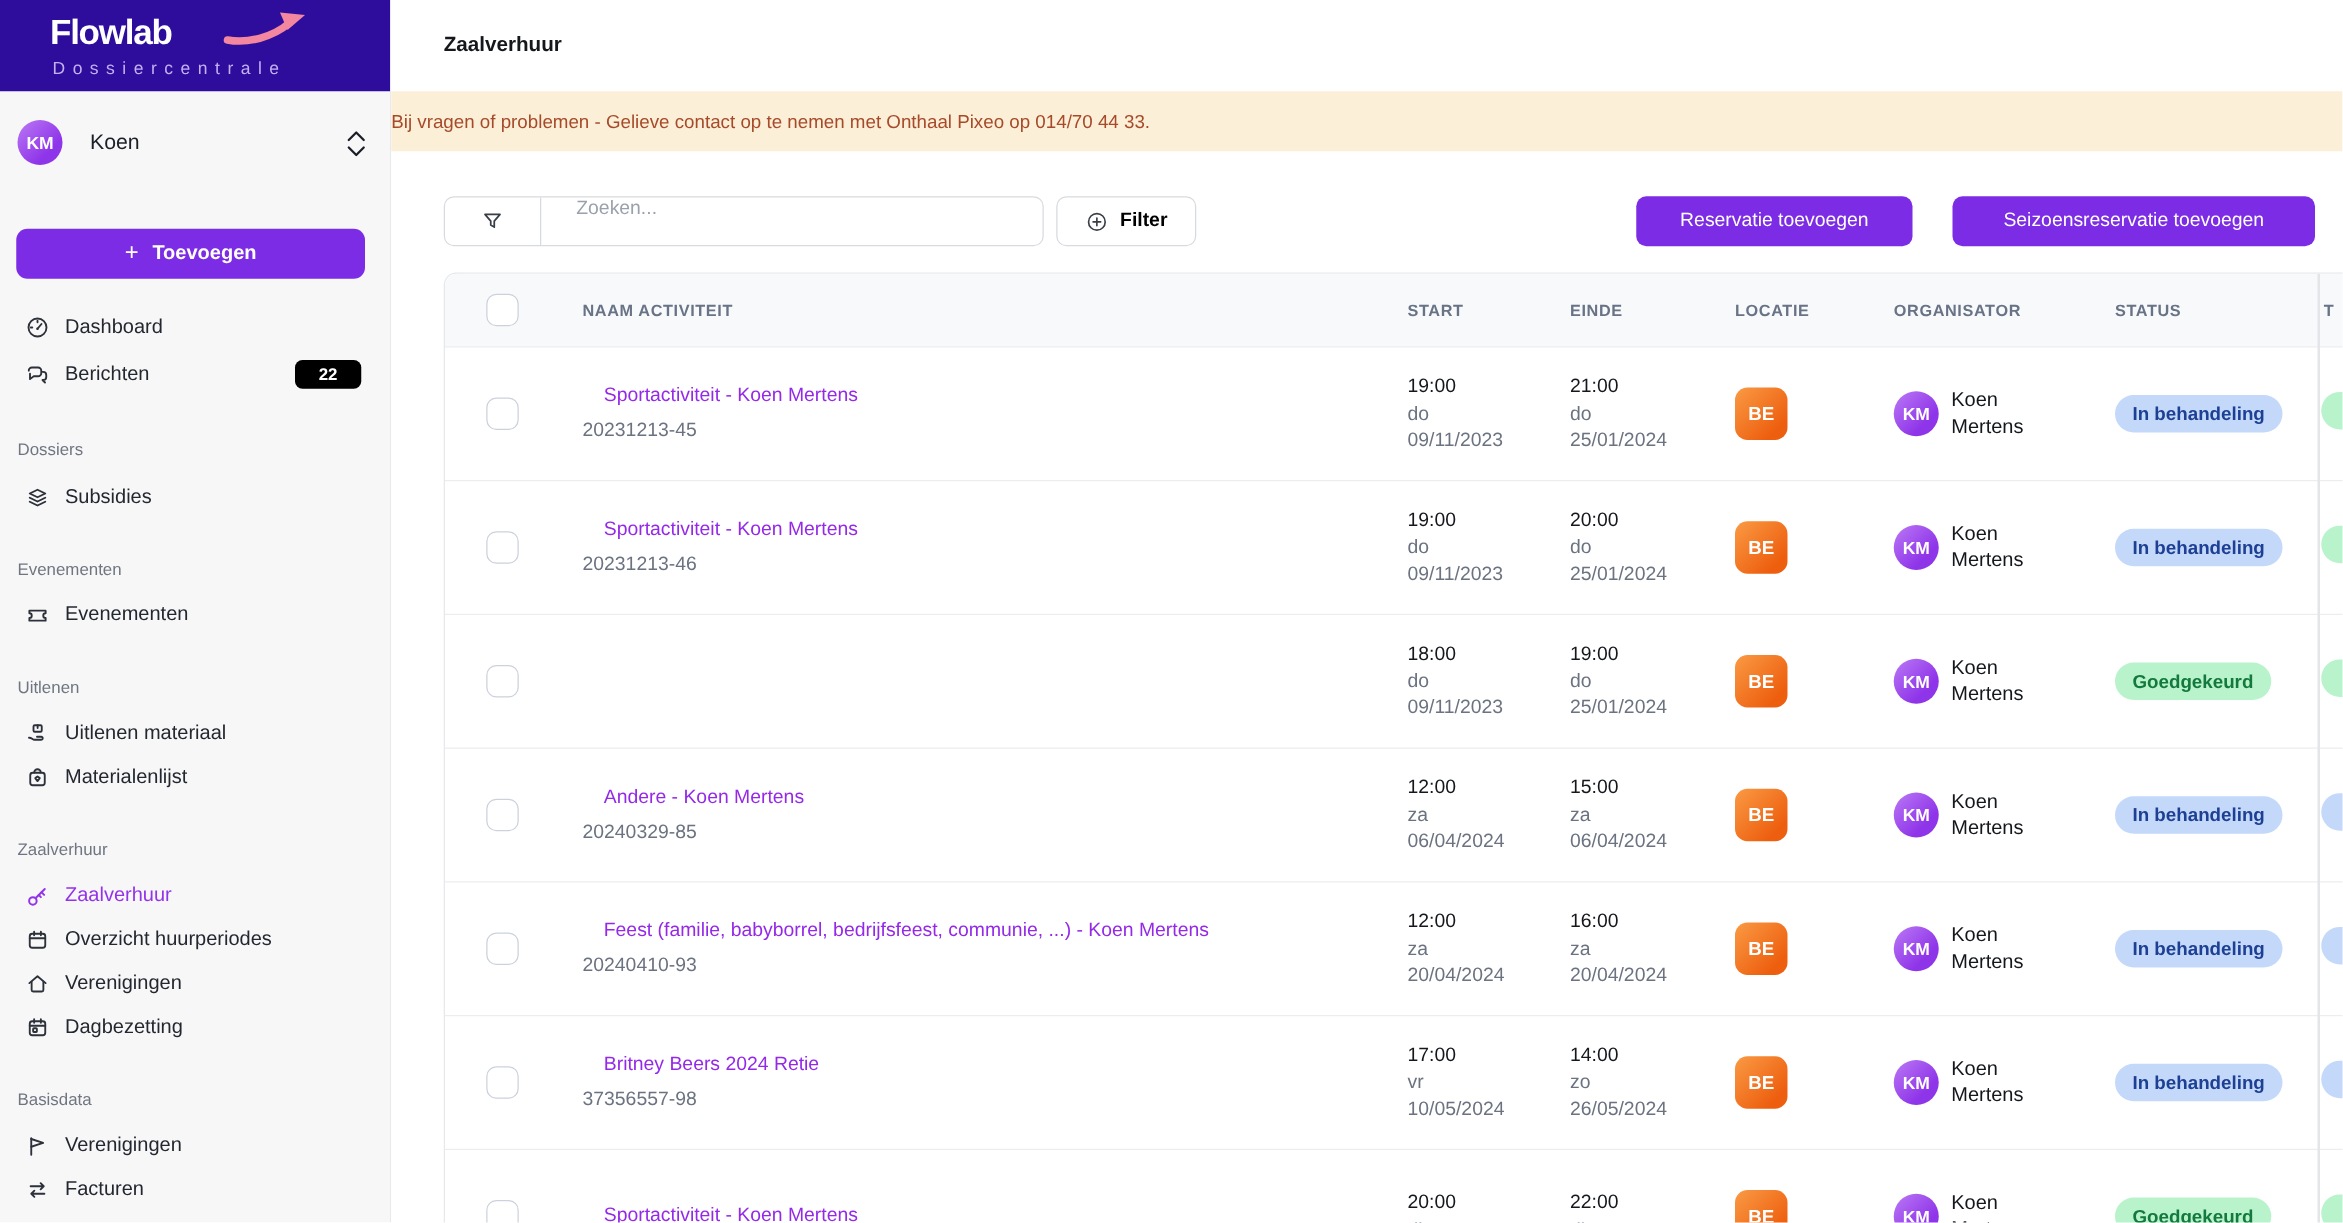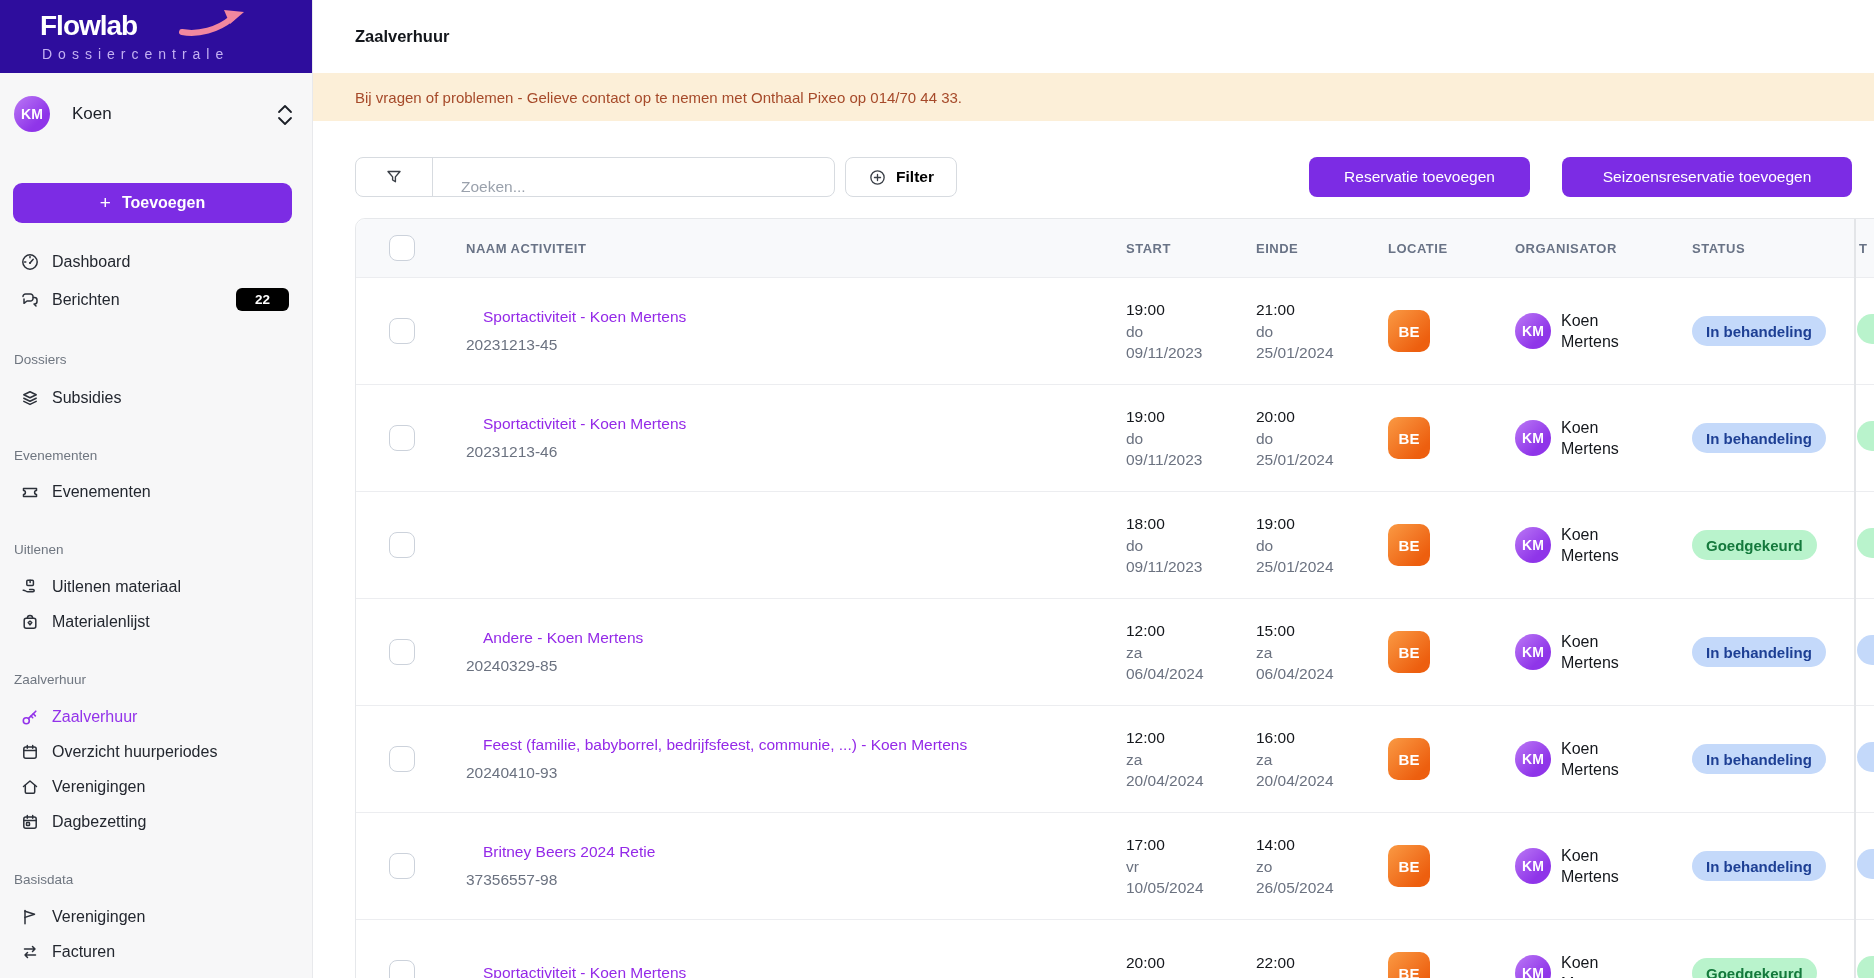--- a/index.html
+++ b/index.html
@@ -36,26 +36,26 @@
   .nav-badge { position:absolute; right:23px; top:288px; min-width:28px; height:23px; padding:0 19px;
                background:#000000; color:#fff; border-radius:6px; font-size:13.5px; font-weight:700;
                display:flex; align-items:center; justify-content:center; }
   .icon { width:20px; height:20px; flex:0 0 auto; }
 
   
   .main { position:absolute; left:313px; top:0; width:1561px; height:978px; background:#fff; }
   .topbar { height:73px; display:flex; align-items:center; padding-left:42px; background:#fff; }
   .page-title { font-size:16.5px; font-weight:700; color:#14171c; }
   .banner { position:absolute; left:0; top:73px; width:1561px; height:48px; background:#fcefd8;
-            display:flex; align-items:center; padding-left:42px; }
+            display:flex; align-items:center; }
   .banner-text { color:#a64a2a; font-size:15px; }
 
   .toolbar { position:absolute; left:0; top:157px; width:1561px; height:40px; }
   .search-box { position:absolute; left:42px; top:0; width:480px; height:40px;
-                border:1px solid #d7dbe0; border-radius:8px; background:#fff; display:flex; align-items:flex-end; }
+                border:1px solid #d7dbe0; border-radius:8px; background:#fff; display:flex; align-items:flex-start; }
   .search-funnel { width:77px; height:100%; display:flex; align-items:center; justify-content:center;
                    border-right:1px solid #d7dbe0; cursor:pointer; }
   .search-input { flex:1; border:none; outline:none; background:transparent; padding-left:28px;
                   font-family:"Liberation Sans",sans-serif; font-size:15.5px; color:#374151; }
   .search-input::placeholder { color:#9aa1ac; }
   .filter-btn { position:absolute; left:532px; top:0; width:112px; height:40px; background:#fff;
                 border:1px solid #d7dbe0; border-radius:8px; cursor:pointer;
                 display:flex; align-items:center; justify-content:center; gap:9px;
                 font-family:"Liberation Sans",sans-serif; font-size:15.5px; font-weight:600; color:#000000; }
   .btn-purple { position:absolute; top:0; height:40px; background:#7c2ce4; color:#fff; border:none;

